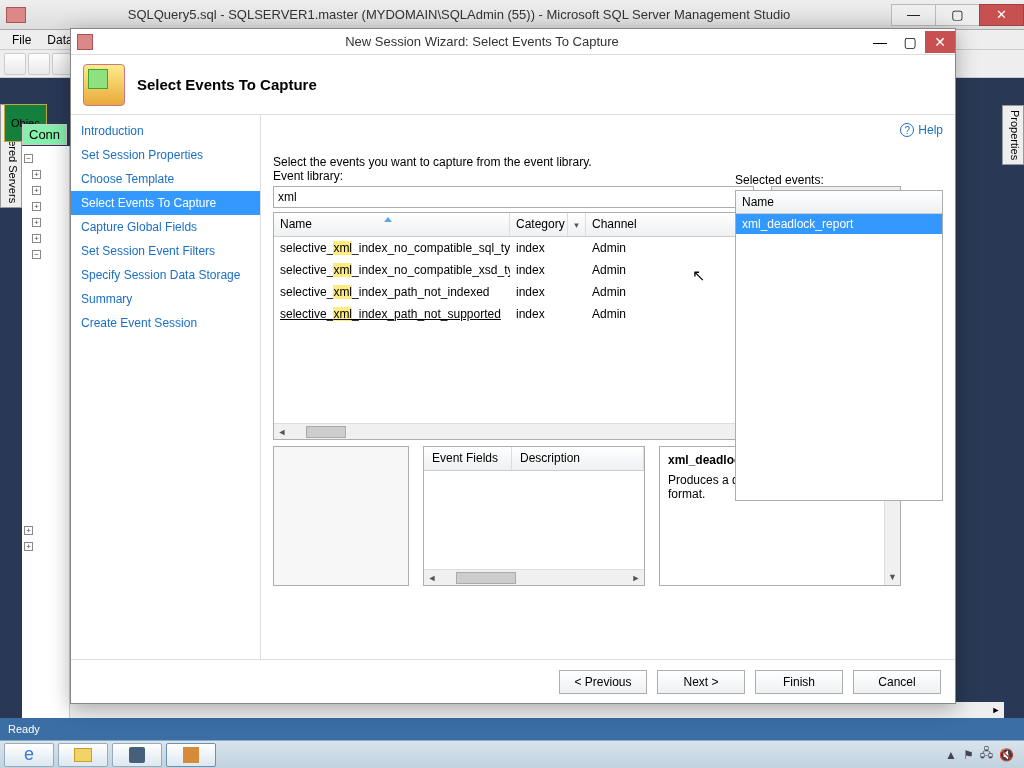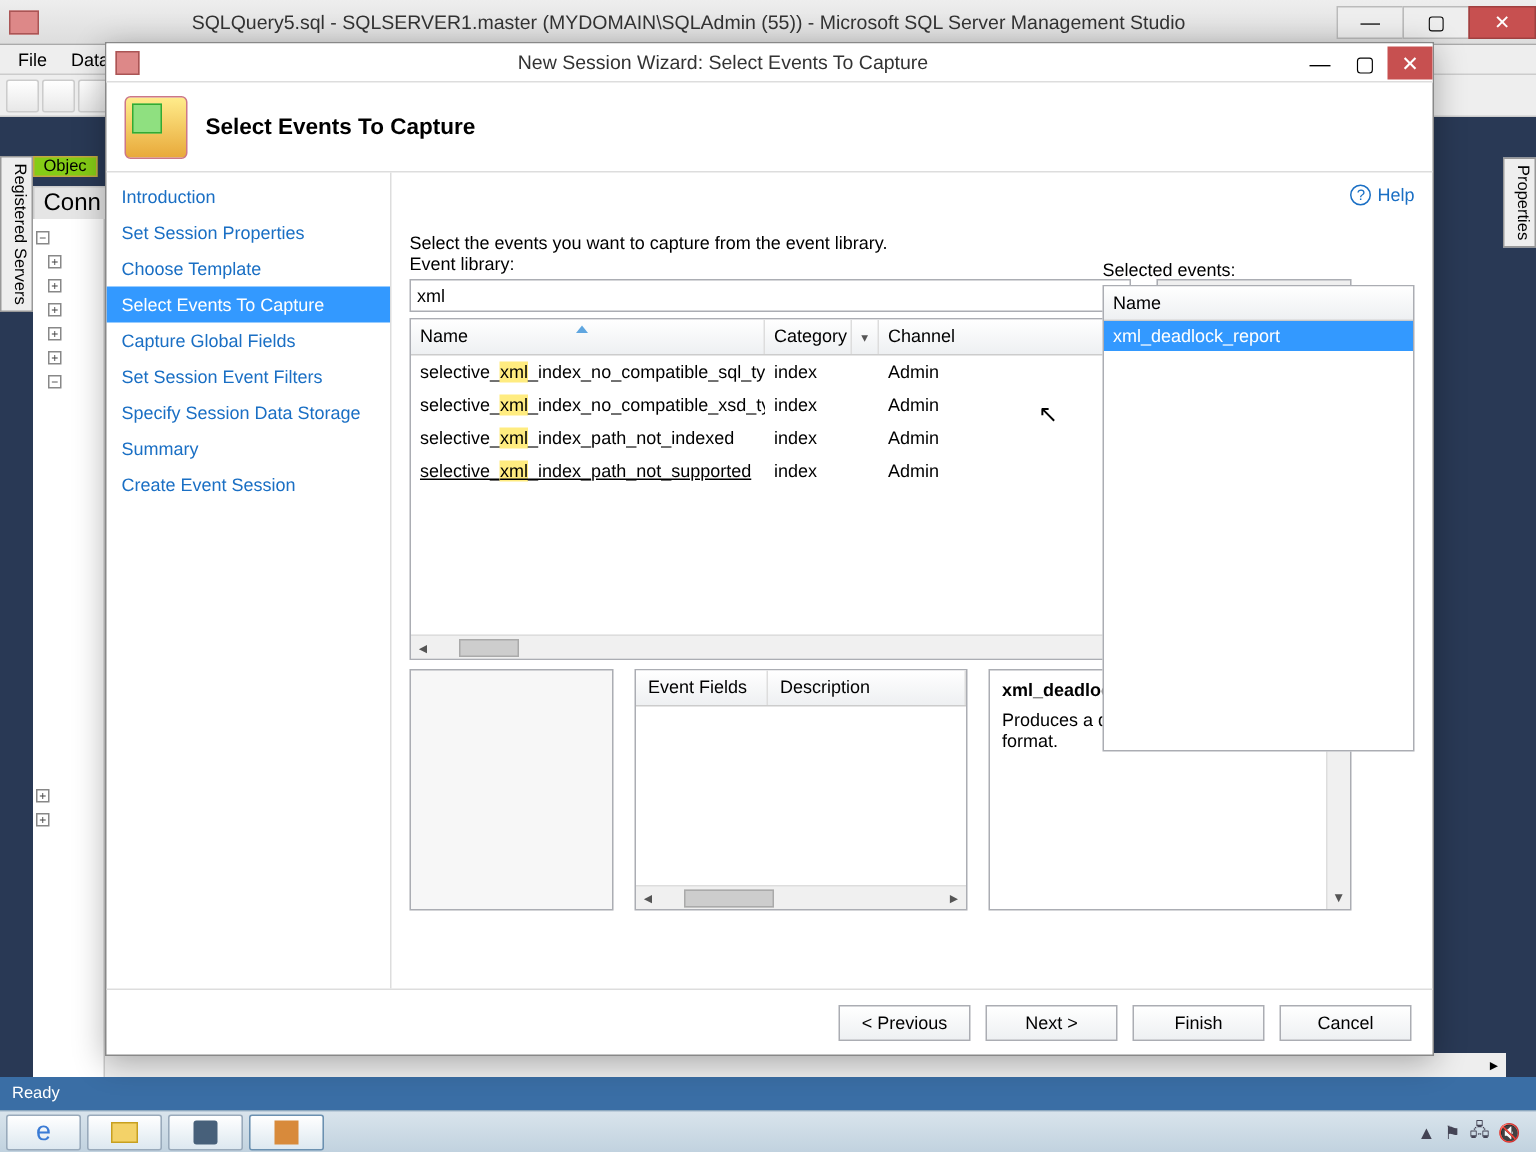--- a/index.html
+++ b/index.html
@@ -10,22 +10,22 @@
 .main-wincontrols{display:flex}
 .main-wincontrols div{width:45px;height:22px;display:flex;align-items:center;justify-content:center;border:1px solid #bbb;margin-left:-1px;background:#eee;font-size:13px}
 .main-wincontrols .close{background:#c75050;color:#fff;border:1px solid #a04040}
 .main-menubar{height:20px;background:#eee;display:flex;align-items:center;padding:0 4px;border-bottom:1px solid #ccc}
 .main-menubar span{padding:0 8px}
 .main-toolbar{height:28px;background:#eee;border-bottom:1px solid #ccc;display:flex;align-items:center;padding:0 4px;gap:2px}
 .tb-btn{width:22px;height:22px;border:1px solid #ccc;background:linear-gradient(#fff,#e8e8e8);border-radius:2px}
 .main-workspace{position:absolute;top:78px;left:0;right:0;bottom:50px;background:#293955}
 .side-tab{position:absolute;left:0;top:78px;width:22px;background:#eee;border:1px solid #999;writing-mode:vertical-rl;text-orientation:mixed;font-size:11px;padding:4px 2px;z-index:1}
 .side-tab.right{left:auto;right:0;top:105px}
-.obj-explorer-hdr{position:absolute;left:22px;top:78px;background:#84cc16;border:1px solid #c5a742;padding:0 6px;font-size:11px;z-index:1}
-.obj-conn{position:absolute;left:22px;top:98px;background:#e5e5e5;border:1px solid #ccc;padding:2px 6px;font-size:16px;z-index:1}
+.obj-explorer-hdr{position:absolute;left:4px;top:78px;background:#15803d;border:1px solid #c5a742;padding:12px 6px;font-size:11px;z-index:1}
+.obj-conn{position:absolute;left:22px;top:98px;background:#86efac;border:1px solid #ccc;padding:2px 6px;font-size:13px;z-index:1}
 .tree-strip{position:absolute;left:22px;top:120px;bottom:50px;width:48px;background:#fff;border-right:1px solid #ccc;z-index:1;padding:4px 2px;font-size:10px;overflow:hidden}
 .tree-strip div{height:16px;color:#444;display:flex;align-items:center}
 .tree-strip .box{width:9px;height:9px;border:1px solid #888;display:inline-flex;align-items:center;justify-content:center;font-size:8px;margin-right:2px}
 .statusbar{position:absolute;bottom:28px;left:0;right:0;height:22px;background:#3a6ea5;color:#fff;display:flex;align-items:center;padding:0 8px;font-size:11px}
 .taskbar{position:absolute;bottom:0;left:0;right:0;height:28px;background:linear-gradient(#d9e4ec,#c1d2df);border-top:1px solid #8ca8bf;display:flex;align-items:center;padding:0 4px;gap:4px}
 .taskbar .tbtn{width:50px;height:24px;border:1px solid #9ab;background:linear-gradient(#fff,#dde8f0);border-radius:2px;display:flex;align-items:center;justify-content:center}
 .taskbar .tray{margin-left:auto;display:flex;gap:6px;align-items:center;padding-right:6px;color:#445}
 
 
 .dialog{position:absolute;left:70px;top:28px;width:886px;height:676px;background:#fff;border:1px solid #888;box-shadow:0 4px 20px rgba(0,0,0,.3);z-index:100;display:flex;flex-direction:column}
@@ -65,21 +65,21 @@
 .hl{background:#ffec80}
 .scroll-h{position:absolute;bottom:0;left:0;right:0;height:16px;background:#f0f0f0;border-top:1px solid #ddd;display:flex;align-items:center}
 .scroll-h .thumb{width:40px;height:12px;background:#cdcdcd;border:1px solid #aaa;margin-left:16px}
 .scroll-h .arr{width:16px;height:14px;display:flex;align-items:center;justify-content:center;font-size:9px;color:#555}
 .scroll-h .sp{flex:1}
 .arrow-btn{width:26px;height:26px;border:1px solid #abadb3;background:linear-gradient(#fff,#eef);display:flex;align-items:center;justify-content:center;font-size:12px;font-weight:bold}
 .arrow-btn.active{border:2px solid #5fa6e0}
 .sel-grid{border:1px solid #abadb3;flex:1;background:#fff}
 .sel-hdr{background:linear-gradient(#fff,#eef0f2);border-bottom:1px solid #ccc;padding:4px 6px;font-size:12px}
 .sel-row{background:#3399ff;color:#fff;padding:3px 6px;font-size:12px}
-.lower{display:flex;gap:14px;height:161px;margin-top:6px}
+.lower{display:flex;gap:14px;height:140px;margin-top:6px}
 .lower-left-a{width:136px;border:1px solid #abadb3;background:#f7f7f7}
 .lower-left-b{flex:1;border:1px solid #abadb3;background:#fff;display:flex;flex-direction:column;position:relative}
 .lower-right{width:242px;border:1px solid #abadb3;background:#fff;padding:6px 8px;font-size:12px;position:relative}
 .lower-right .hdg{font-weight:bold;margin-bottom:6px}
 .lower-right .vscroll{position:absolute;right:0;top:0;bottom:0;width:16px;background:#f0f0f0;border-left:1px solid #ddd}
 .lower-right .vscroll .arr{height:16px;display:flex;align-items:center;justify-content:center;font-size:9px;color:#555}
 .lower-left-b .hdr{display:flex;background:linear-gradient(#fff,#eef0f2);border-bottom:1px solid #ccc;height:24px}
 .lower-left-b .hdr div{padding:4px 8px;border-right:1px solid #ddd;font-size:12px;position:relative}
 .dlg-footer{height:44px;border-top:1px solid #ddd;display:flex;align-items:center;justify-content:flex-end;gap:10px;padding:0 14px}
 .dlg-footer button{width:88px;height:24px;border:1px solid #abadb3;background:linear-gradient(#fff,#eef0f2);font-size:12px}

